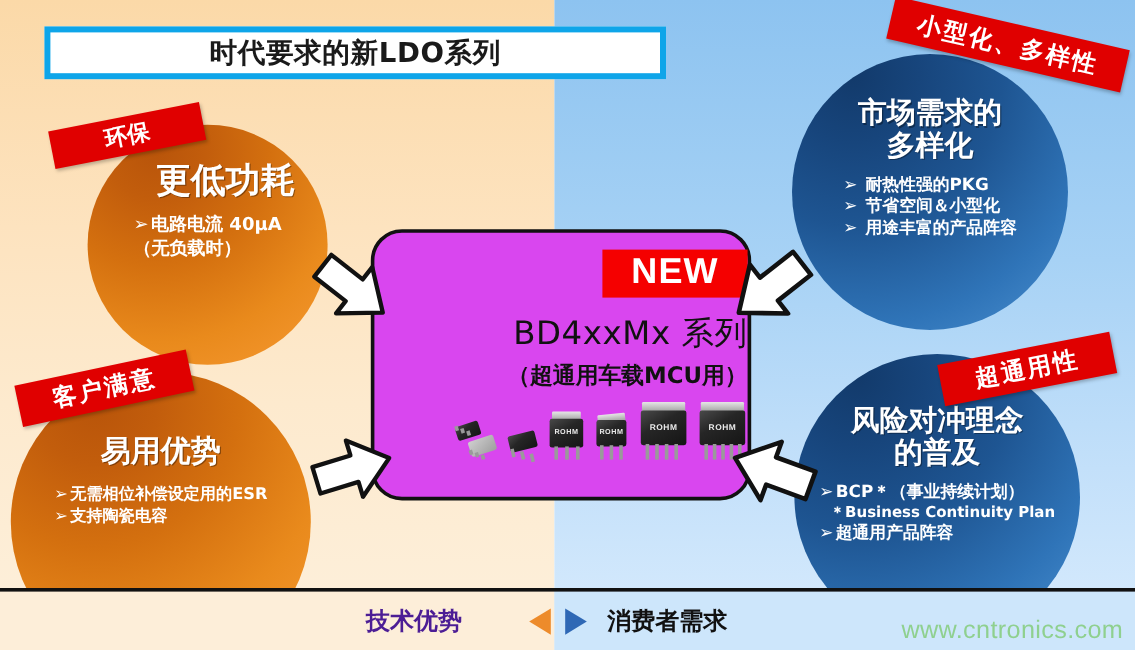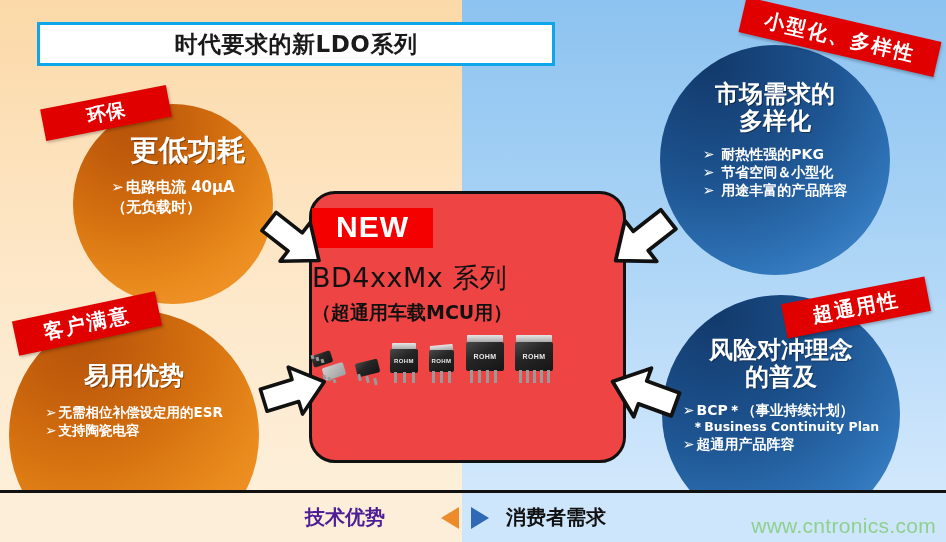--- a/index.html
+++ b/index.html
@@ -16,21 +16,21 @@
     background:linear-gradient(180deg,#fbd9a8 0%,#fde3bf 35%,#fdeace 62%,#fdf0dc 100%);
   }
   .bg-right{
     position:absolute;left:462px;top:0;width:484px;height:542px;
     background:linear-gradient(180deg,#8dc3f0 0%,#a7d2f5 40%,#c3e0fa 72%,#d9ecfd 100%);
   }
 
   
   .title-box{
     position:absolute;left:37px;top:22px;width:518px;height:44px;
-    background:#ffffff;border:3px solid #0ea5e9;
+    background:#ffffff;border:5px solid #0ea5e9;
     display:flex;align-items:center;justify-content:center;
     box-sizing:border-box;
   }
   .title-box span{
     font-size:23px;font-weight:700;color:#1a1a1a;letter-spacing:.5px;
     font-family:"DejaVu Sans","Liberation Sans",sans-serif;
   }
 
   
   .circle{
@@ -86,24 +86,24 @@
     box-shadow:1px 2px 3px rgba(0,0,0,.25);
     white-space:nowrap;
   }
   #ribbon-eco{left:42px;top:97px;width:128px;height:32px;font-size:19px;transform:rotate(-11deg);}
   #ribbon-customer{left:14px;top:306px;width:146px;height:35px;font-size:20px;transform:rotate(-12deg);letter-spacing:2px;}
   #ribbon-compact{left:740px;top:19px;width:200px;height:36px;font-size:20px;transform:rotate(13deg);letter-spacing:2px;}
   #ribbon-universal{left:783px;top:290px;width:146px;height:35px;font-size:20px;transform:rotate(-11deg);letter-spacing:2px;}
 
   
   .center-card{
-    position:absolute;left:309px;top:191px;width:317px;height:272px;
-    background:#ef4444;border:3px solid #111;border-radius:26px;
+    position:absolute;left:309px;top:191px;width:317px;height:226px;
+    background:#d946ef;border:3px solid #111;border-radius:26px;
     box-sizing:border-box;
-    display:flex;flex-direction:column;align-items:flex-start;
+    display:flex;flex-direction:column;align-items:flex-end;
   }
   .new-badge{
     margin-top:14px;background:#f50000;color:#fff;font-weight:700;
     font-size:30px;padding:2px 24px 4px 24px;letter-spacing:1px;
     font-family:"Liberation Sans","DejaVu Sans",sans-serif;
   }
   .part-no{
     margin-top:12px;font-size:27px;font-weight:400;color:#111;
     font-family:"DejaVu Sans","Liberation Sans",sans-serif;letter-spacing:.5px;
   }

